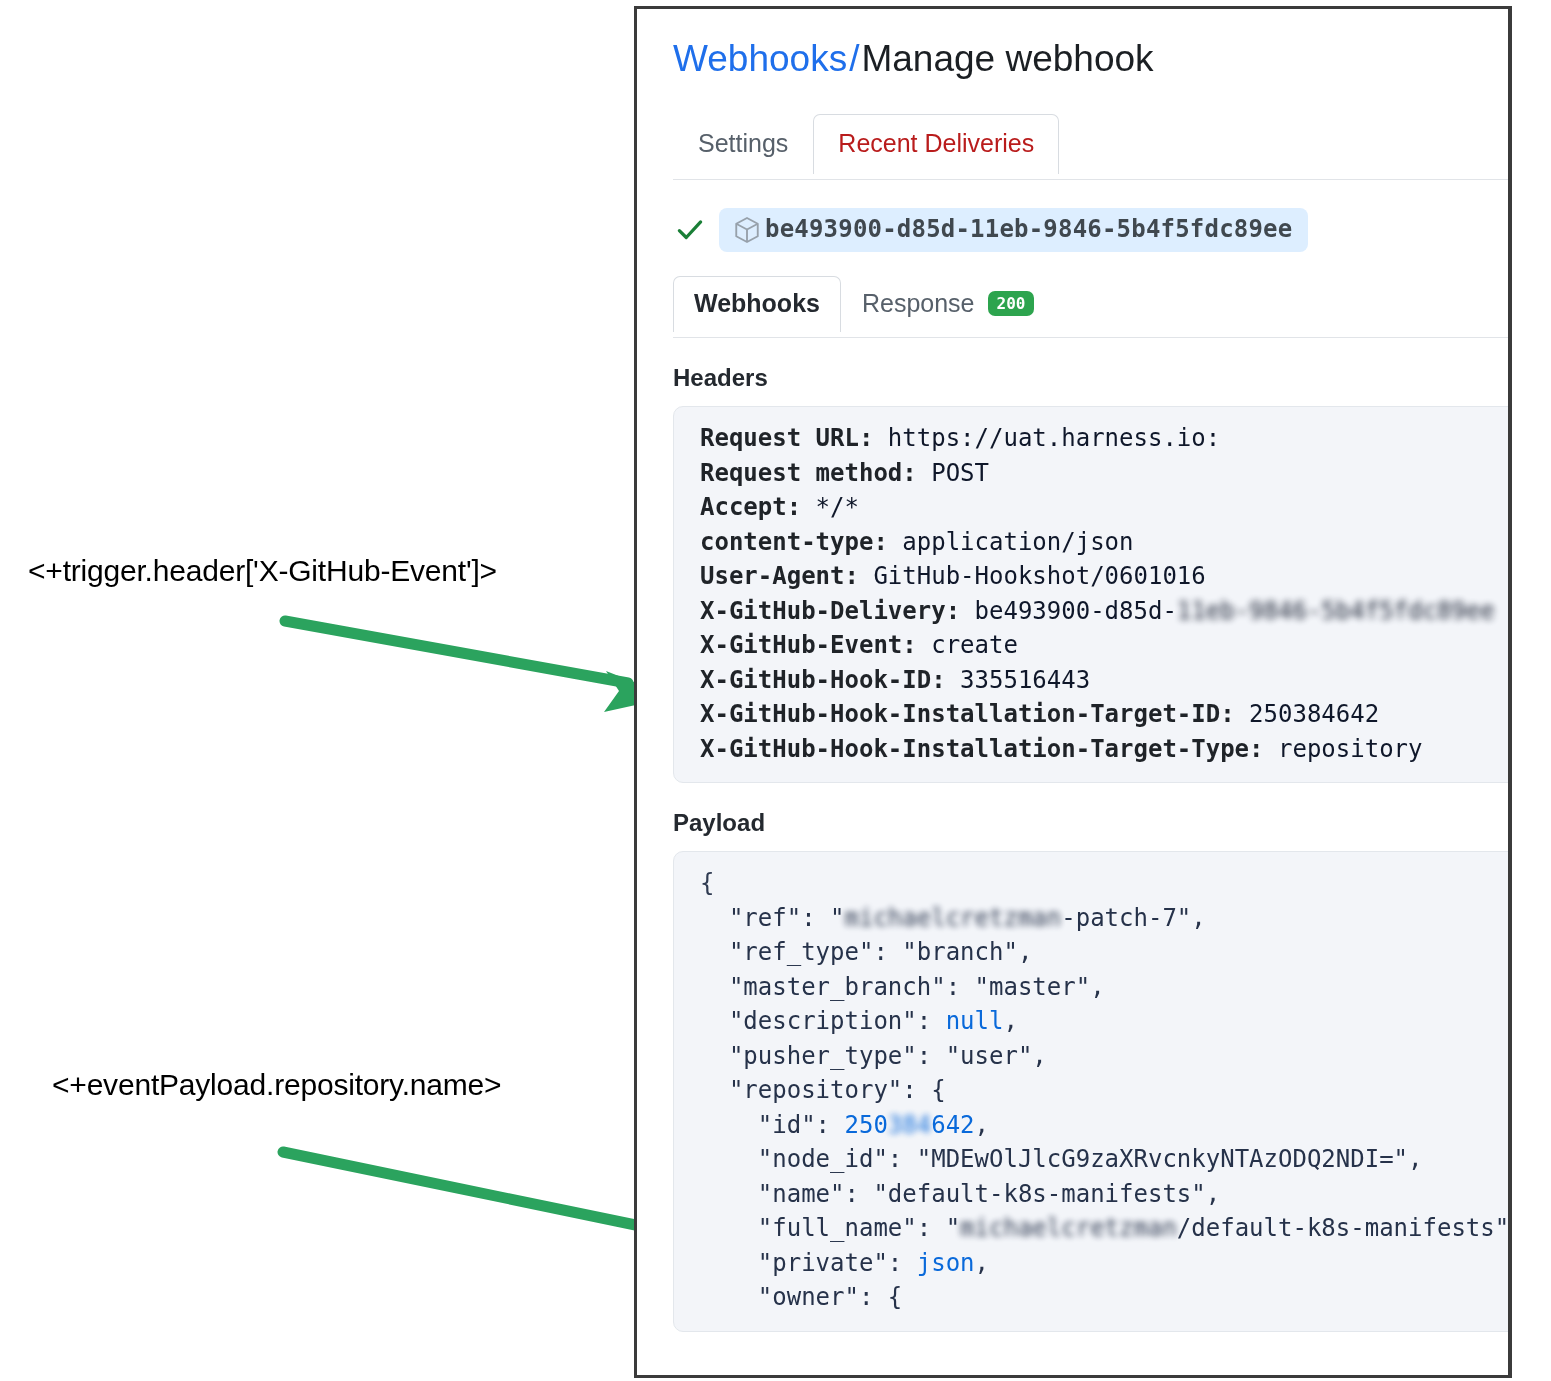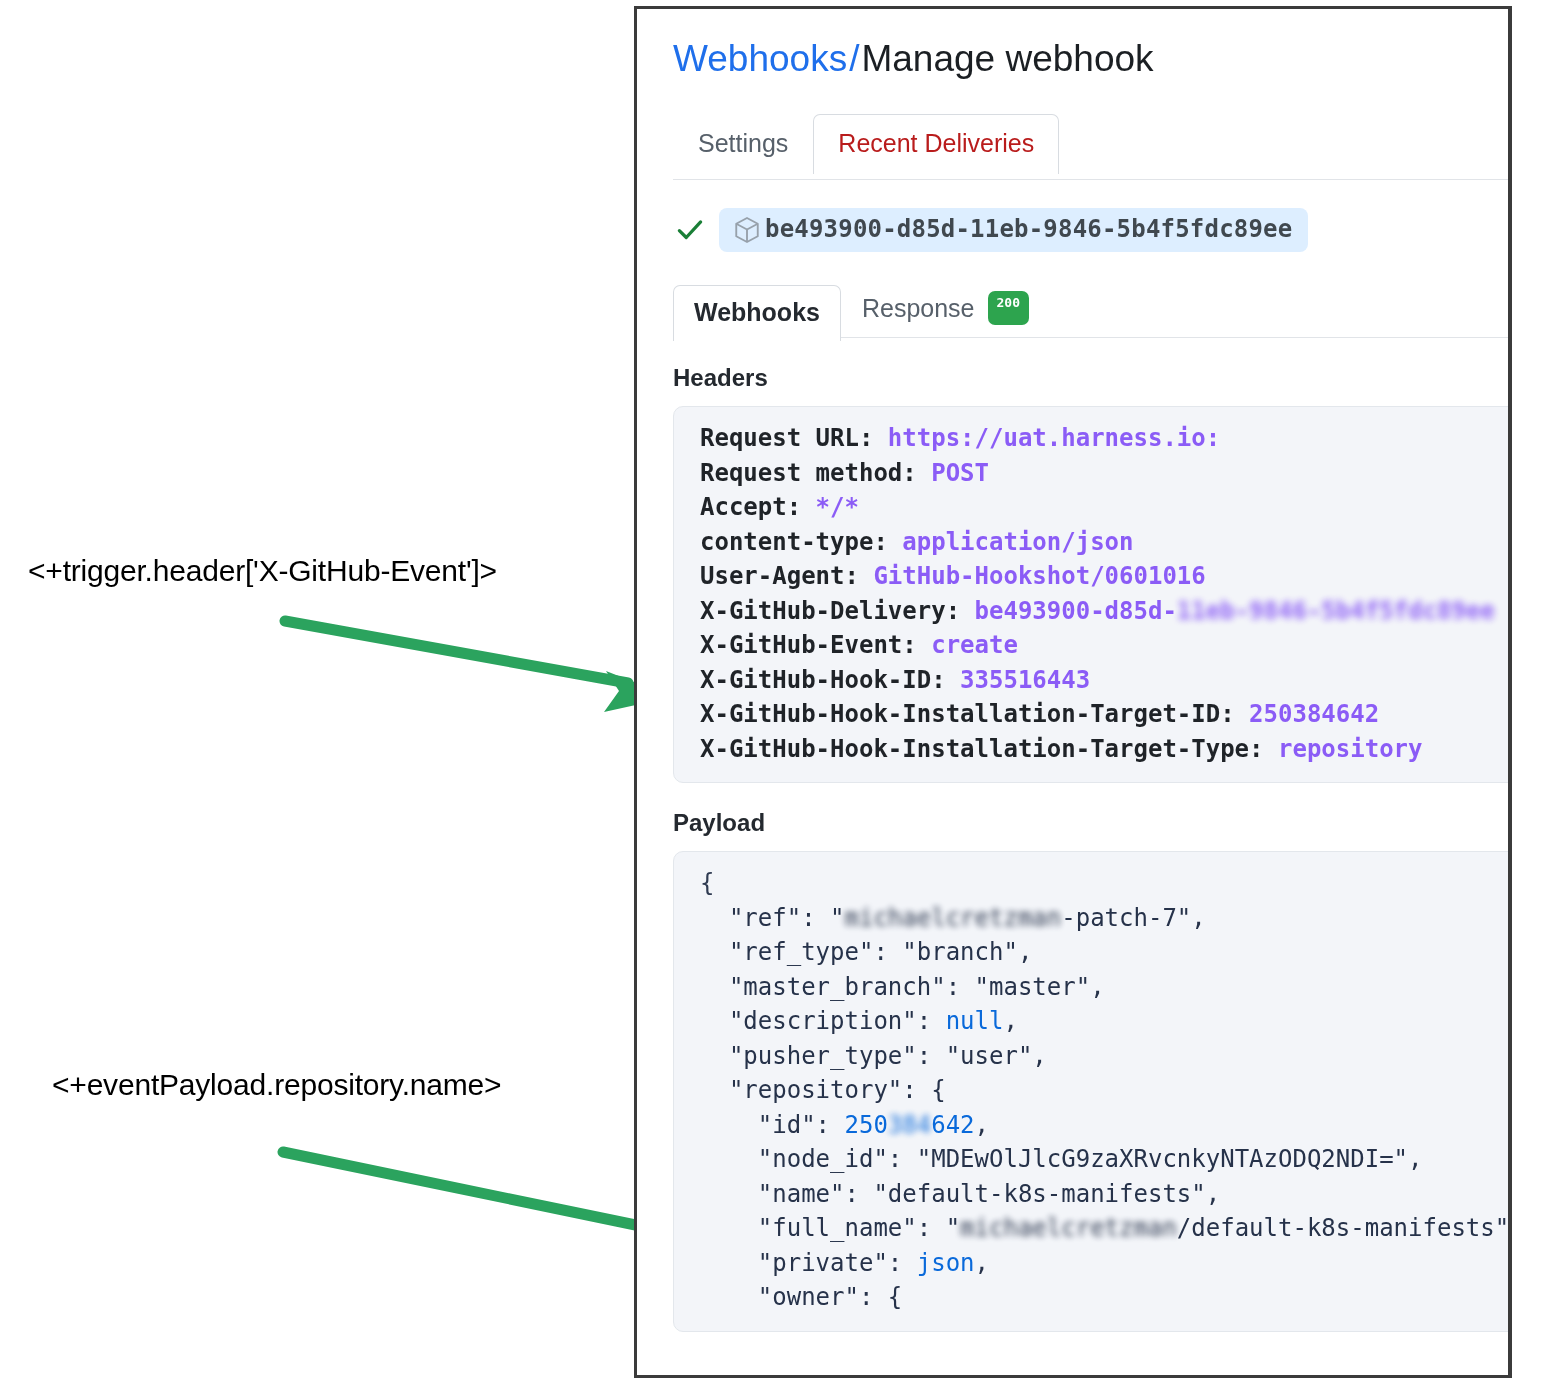--- a/index.html
+++ b/index.html
@@ -153,24 +153,24 @@
   .rr-tab.selected::after {
     content: "";
     position: absolute;
     left: 0; right: 0; bottom: -1px;
     height: 2px; background: #ffffff;
   }
   #status-badge {
     background: #2da44e;
     color: #ffffff;
     font-family: "DejaVu Sans Mono", monospace;
-    font-size: 13px;
+    font-size: 16px;
     font-weight: bold;
     border-radius: 7px;
-    padding: 5px 9px 16px 9px;
+    padding: 5px 9px 4px 9px;
     line-height: 1;
   }
 
   
   .section-heading {
     margin: 26px 0 14px 36px;
     font-size: 24px;
     font-weight: bold;
     color: #24292f;
   }
@@ -184,21 +184,21 @@
   }
   .code-line {
     font-family: "DejaVu Sans Mono", monospace;
     font-size: 24px;
     line-height: 34.5px;
     color: #24292f;
     white-space: pre;
     padding-left: 26px;
   }
   .code-line .hk { font-weight: bold; color: #1f2328; }
-  .code-line .hv { font-weight: 700; color: #8b5cf6; }
+  .code-line .hv { font-weight: 400; color: #0f172a; }
 
   
   .json-line {
     font-family: "DejaVu Sans Mono", monospace;
     font-size: 24px;
     line-height: 34.5px;
     color: #2f3b52;
     white-space: pre;
     padding-left: 26px;
   }

